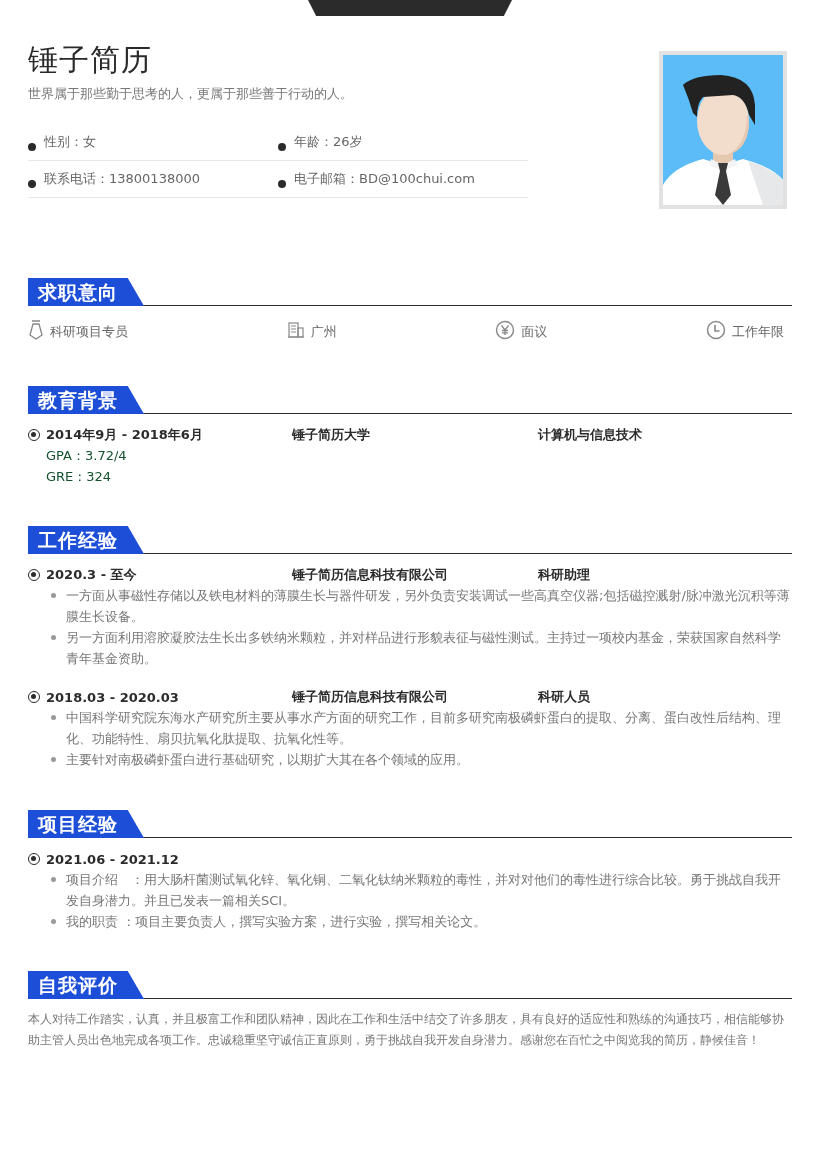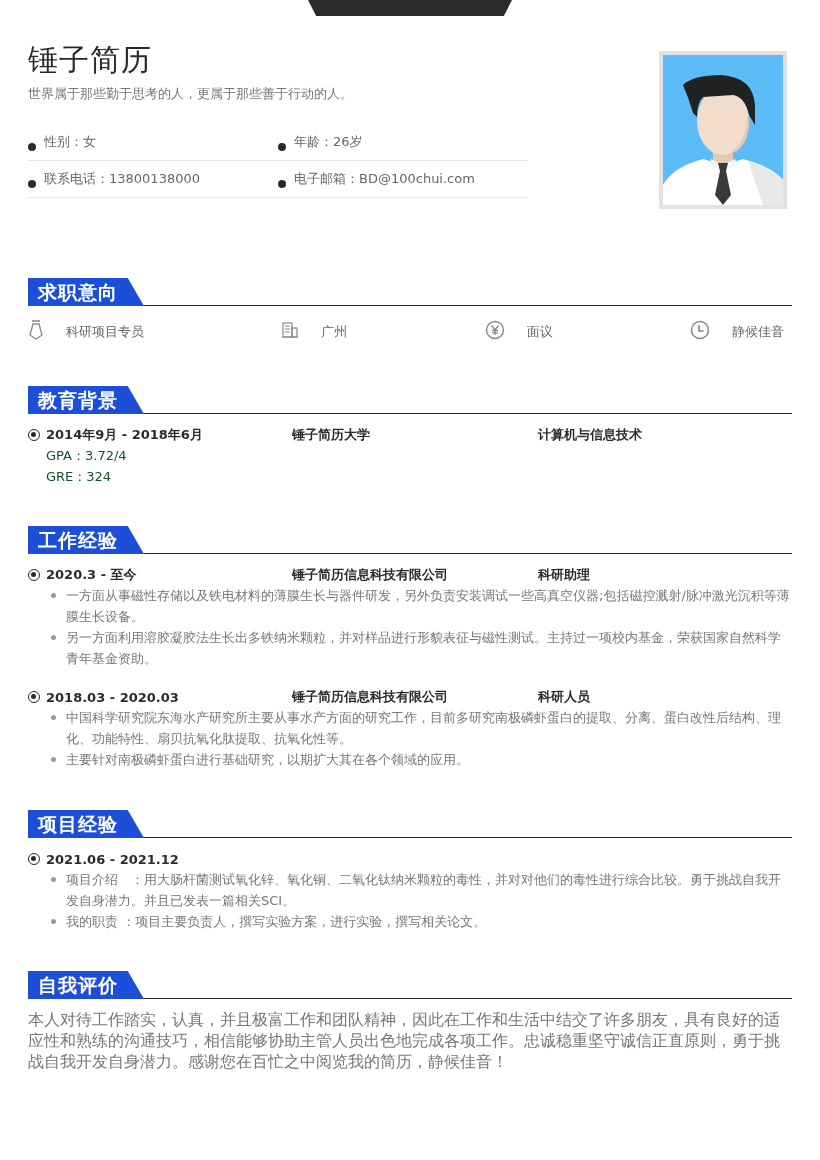--- a/index.html
+++ b/index.html
@@ -27,36 +27,36 @@
   .sec-head { position: relative; height: 28px; border-bottom: 1.5px solid #2b2b2b; }
   .sec-title {
     position: absolute; left: 0; top: 0; height: 28px; width: 116px;
     background: #1d4ed8; color: #fff; font-size: 19px; font-weight: bold;
     padding-left: 10px; line-height: 28px;
     clip-path: polygon(0 0, 86% 0, 100% 100%, 0 100%);
     letter-spacing: 1px;
   }
 
   .intent-row { display: flex; justify-content: space-between; margin-top: 14px; font-size: 13px; color: #666; align-items: center; }
-  .intent-item { display: flex; align-items: center; gap: 22px; }
+  .intent-item { display: flex; align-items: center; gap: 6px; }
   .intent-item svg { flex-shrink: 0; }
 
   .entry-head { display: flex; align-items: center; font-size: 13px; font-weight: bold; color: #2b2b2b; height: 20px; }
   .radio { width: 12px; height: 12px; border: 1.5px solid #2b2b2b; border-radius: 50%; margin-right: 6px; position: relative; flex-shrink: 0; }
   .radio::after { content: ""; position: absolute; left: 2px; top: 2px; width: 5px; height: 5px; border-radius: 50%; background: #2b2b2b; }
   .col-date { width: 246px; }
   .col-org { width: 246px; }
   .col-role { }
 
   .sub-line { font-size: 13px; color: #14532d; padding-left: 18px; line-height: 21px; }
   ul.bullets { list-style: none; padding-left: 20px; }
   ul.bullets li { position: relative; padding-left: 18px; font-size: 13px; color: #777; line-height: 21px; }
   ul.bullets li::before { content: ""; position: absolute; left: 3px; top: 8px; width: 5px; height: 5px; border-radius: 50%; background: #999; }
 
-  .para { font-size: 16px; color: #777; line-height: 21px; margin-top: 10px; }
+  .para { font-size: 12px; color: #777; line-height: 21px; margin-top: 10px; }
 </style>
 </head>
 <body>
 
 <div class="top-banner"></div>
 
 <h1 class="name">锤子简历</h1>
 <div class="motto">世界属于那些勤于思考的人，更属于那些善于行动的人。</div>
 
 <div class="info-grid">
@@ -121,21 +121,21 @@
             <circle cx="10" cy="10" r="8.5" fill="none" stroke="#888" stroke-width="1.4"></circle>
             <path d="M6.5 5.5 L10 10 L13.5 5.5 M10 10 V15 M7 10.5h6 M7 12.8h6" fill="none" stroke="#888" stroke-width="1.3"></path>
           </svg></span>
       <span>面议</span>
     </div>
     <div class="intent-item" style="margin-right:8px;">
       <span><svg width="20" height="20" viewBox="0 0 20 20">
             <circle cx="10" cy="10" r="8.5" fill="none" stroke="#888" stroke-width="1.5"></circle>
             <path d="M9 5 V11 H13.5" fill="none" stroke="#888" stroke-width="1.6"></path>
           </svg></span>
-      <span>静候佳音</span>
+      <span>工作年限</span>
     </div>
   </div>
 </div>
 
 <div class="section" style="top:386px;">
   <div class="sec-head">
     <div class="sec-title">教育背景</div>
   </div>
   <div style="margin-top:11px;">
     <div class="entry-head">

